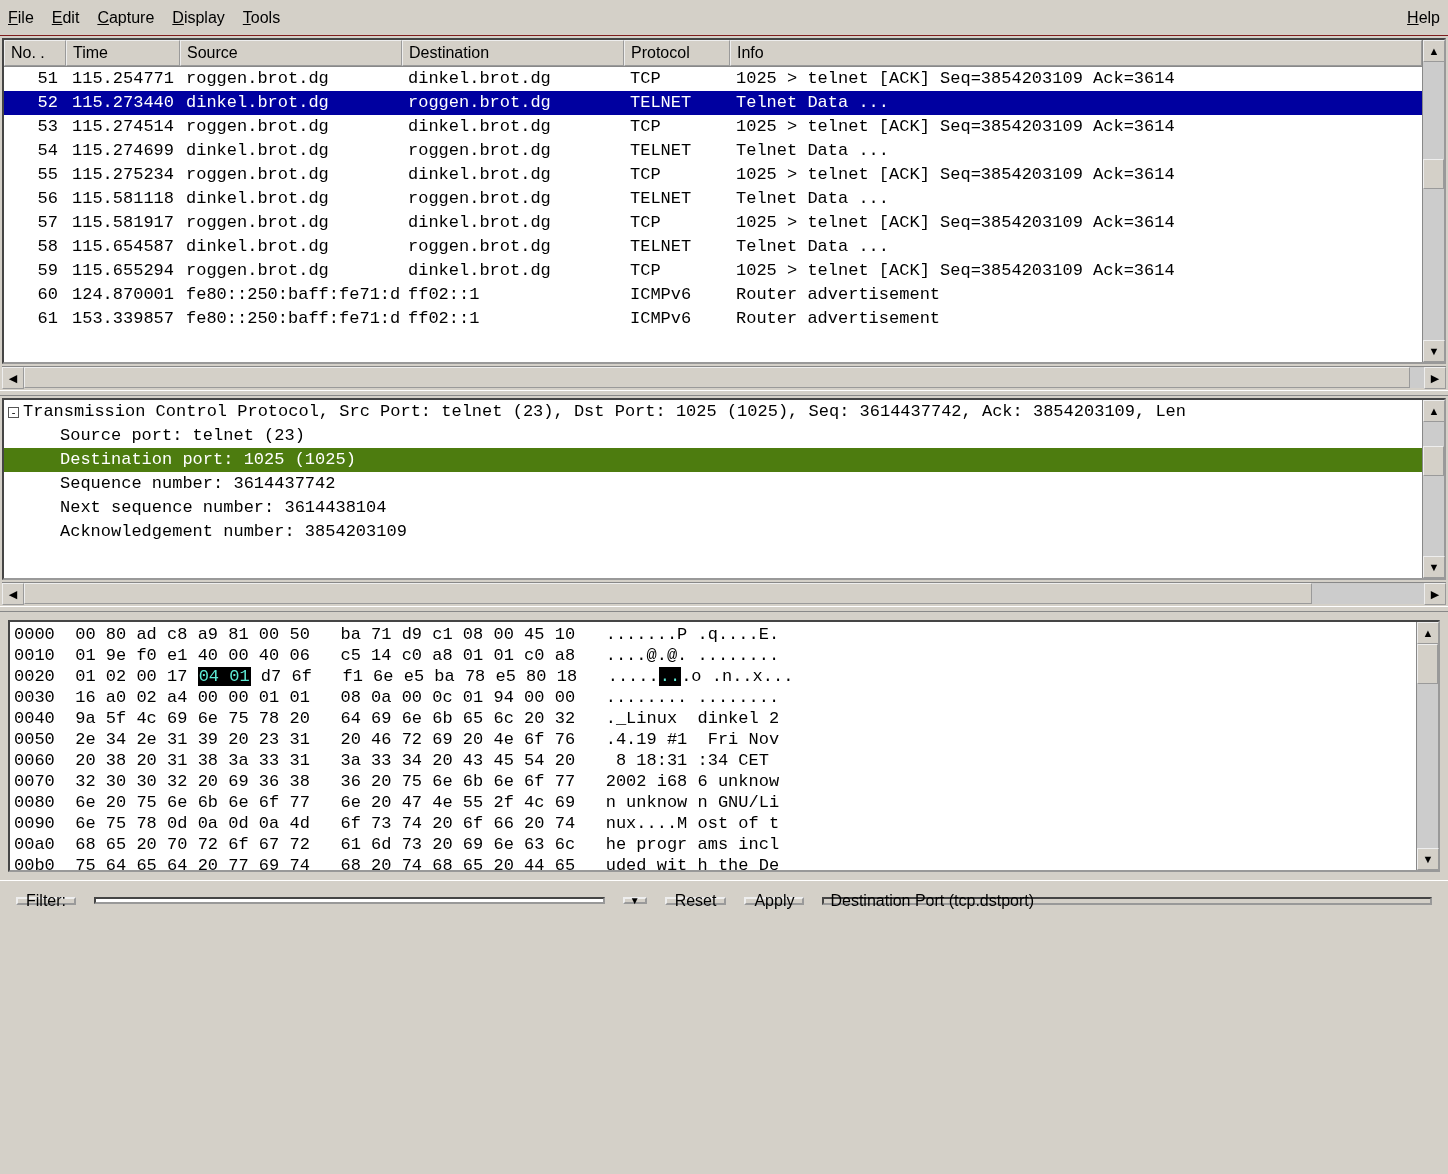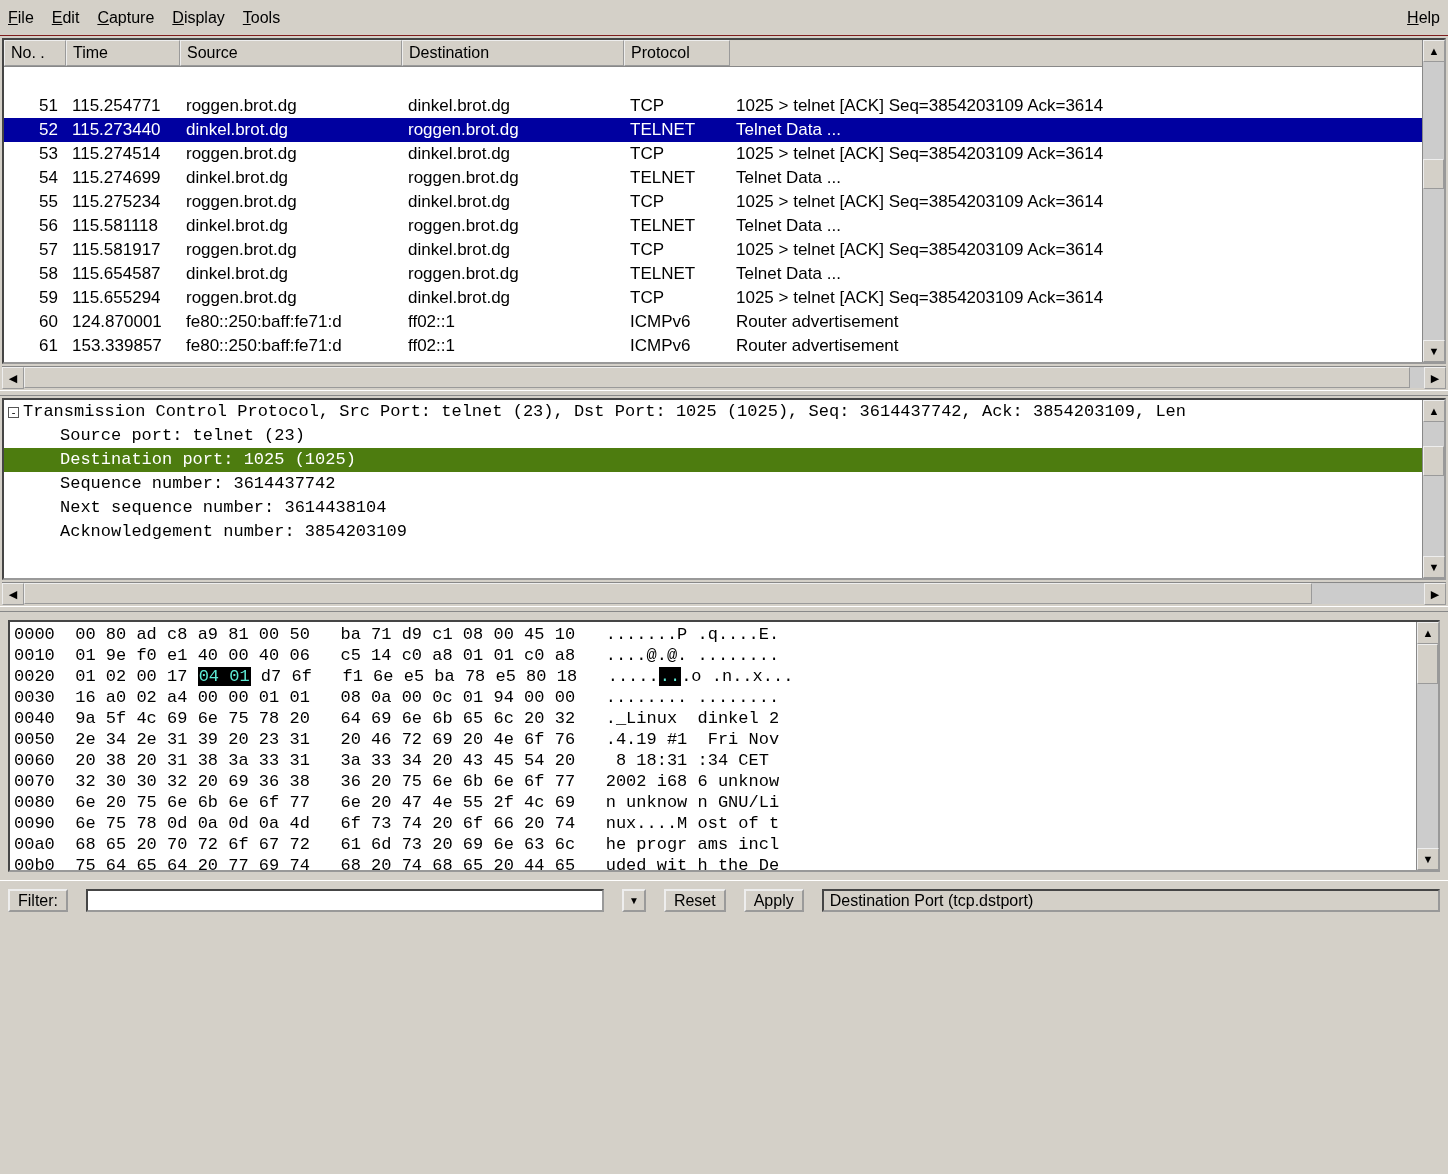--- a/index.html
+++ b/index.html
@@ -66,23 +66,22 @@
   .col-no   { width: 62px; }
   .col-time { width: 114px; }
   .col-src  { width: 222px; }
   .col-dst  { width: 222px; }
   .col-proto{ width: 106px; }
   .col-info { flex: 1; }
 
   .table-body {
     flex: 1;
     overflow: hidden;
-    font-family: Liberation Sans, sans-serif;
+    font-family: Liberation Mono, monospace;
     font-size: 17px;
-    margin-top: 27px;
   }
   .row {
     display: flex;
     white-space: nowrap;
     padding: 1px 0;
     height: 24px;
     line-height: 22px;
   }
   .row.selected {
     background: #0000a0;
@@ -201,21 +200,21 @@
   .hex-sel {
     background: #000;
     color: #5eead4;
     padding: 0 1px;
   }
 
   
   .filter-bar {
     display: flex;
     align-items: stretch;
-    padding: 8px;
+    padding: 16px;
     gap: 18px;
     background: #d4d0c8;
     border-top: 1px solid #fff;
     height: 40px;
   }
   .btn {
     border: 2px outset #eee;
     background: #d4d0c8;
     padding: 2px 8px;
     cursor: pointer;
@@ -260,20 +259,21 @@
 </div>
 
 <div class="packet-list-wrapper">
   <div class="packet-list">
     <div class="table-header">
       <div class="th col-no">No. .</div>
       <div class="th col-time">Time</div>
       <div class="th col-src">Source</div>
       <div class="th col-dst">Destination</div>
       <div class="th col-proto">Protocol</div>
+      <div class="th col-info">Info</div>
     </div>
     <div class="table-body" id="packet-rows">
         <div class="row">
           <span class="cell col-no">51</span>
           <span class="cell col-time">115.254771</span>
           <span class="cell col-src">roggen.brot.dg</span>
           <span class="cell col-dst">dinkel.brot.dg</span>
           <span class="cell col-proto">TCP</span>
           <span class="cell col-info">1025 &gt; telnet [ACK] Seq=3854203109 Ack=3614</span>
         </div>

